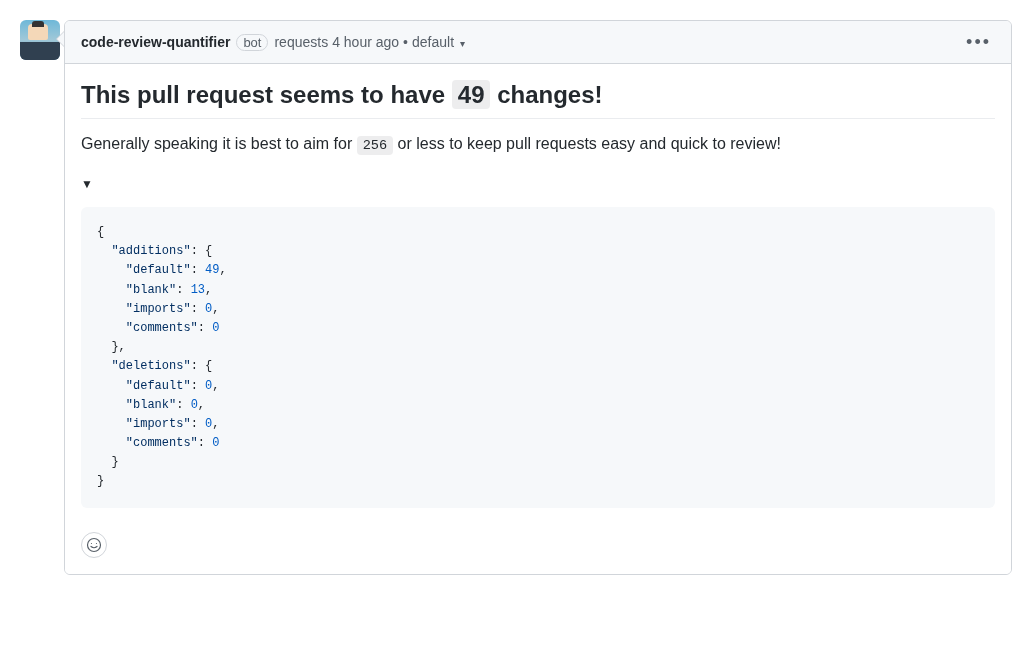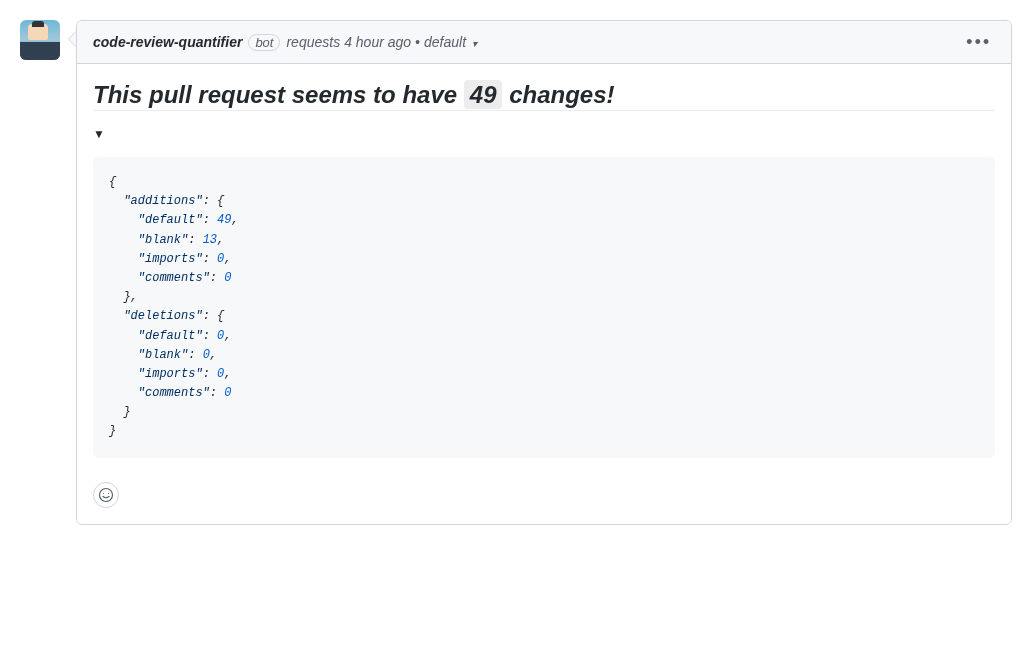--- a/index.html
+++ b/index.html
@@ -50,23 +50,22 @@
     .avatar-bot {
       position: absolute;
       bottom: 0;
       left: 0;
       right: 0;
       height: 18px;
       background: #304050;
     }
     .comment-wrapper {
       flex: 1;
-      margin-left: 16px;
+      margin-left: 4px;
       position: relative;
-      font-style: italic;
     }
     .comment-arrow {
       position: absolute;
       left: -8px;
       top: 11px;
       width: 0;
       height: 0;
       border-top: 8px solid transparent;
       border-bottom: 8px solid transparent;
       border-right: 8px solid #d1d5da;
@@ -125,20 +124,21 @@
       line-height: 1;
       cursor: pointer;
       padding: 4px;
     }
     .comment-body {
       padding: 16px;
       background: #ffffff;
     }
     .title-section {
       border-bottom: 1px solid #eaecef;
+      padding-bottom: 8px;
       margin-bottom: 16px;
     }
     .title-heading {
       font-size: 24px;
       font-weight: 600;
       line-height: 1.25;
     }
     .count-badge {
       background: rgba(27,31,35,0.08);
       border-radius: 4px;
@@ -230,20 +230,23 @@
       </div>
 
       <div class="comment-body">
 
         <div class="title-section">
           <h2 class="title-heading">
             <span>This pull request seems to have </span><span class="count-badge">49</span><span> changes!</span>
           </h2>
         </div>
 
+        <p class="guidance">
+          <span>Generally speaking it is best to aim for </span><code class="code-inline">256</code><span> or less to keep pull requests easy and quick to review!</span>
+        </p>
 
         <div class="details-heading">
           <span class="caret-down">▼</span>
         </div>
 
         <div class="code-block" id="stats-code">{
   <span class="json-key">"additions"</span>: {
     <span class="json-key">"default"</span>: <span class="json-number">49</span>,
     <span class="json-key">"blank"</span>: <span class="json-number">13</span>,
     <span class="json-key">"imports"</span>: <span class="json-number">0</span>,

